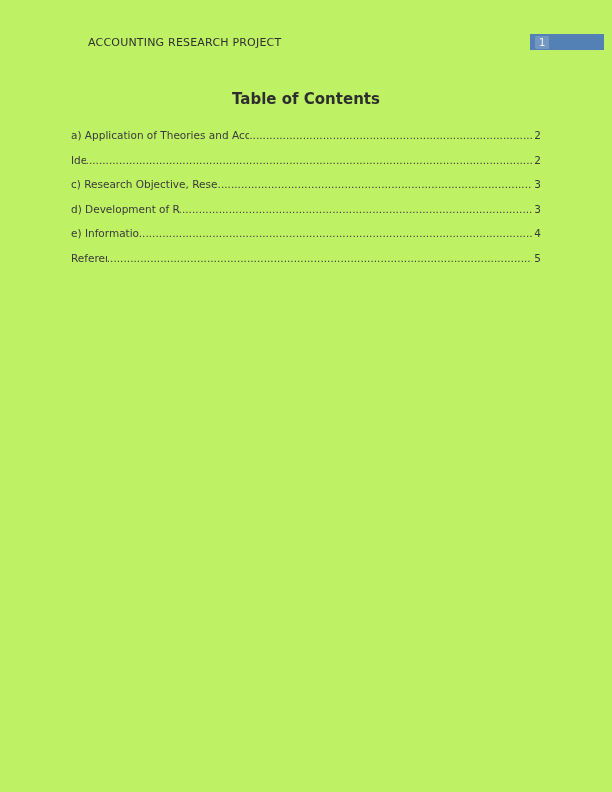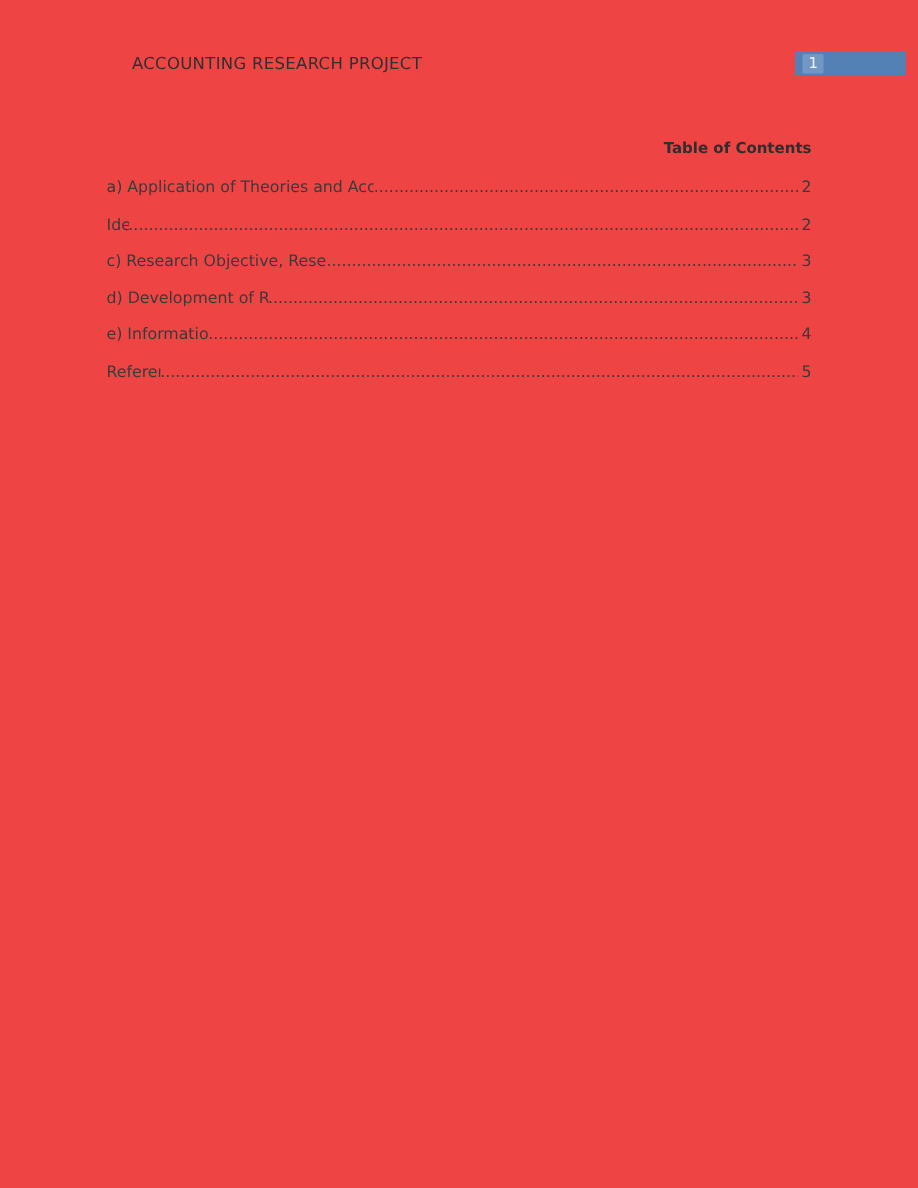--- a/index.html
+++ b/index.html
@@ -4,21 +4,21 @@
 <style>
   html, body {
     margin: 0;
     padding: 0;
     background: #ffffff;
   }
   .page {
     position: relative;
     width: 612px;
     height: 792px;
-    background: #ef4444;
+    background: #bef264;
     font-family: "DejaVu Sans", sans-serif;
     color: #383838;
     overflow: hidden;
   }
   
   .header {
     position: absolute;
     top: 33px;
     left: 88px;
     right: 8px;
@@ -50,25 +50,25 @@
     border-radius: 1px;
   }
   
   .toc {
     position: absolute;
     top: 92px;
     left: 71px;
     width: 470px;
   }
   .toc-title {
-    text-align: right;
+    text-align: center;
     font-weight: bold;
-    font-size: 10px;
+    font-size: 15px;
     line-height: 15px;
-    margin-bottom: 9px;
+    margin-bottom: 19px;
     color: #2e2e2e;
   }
   .toc-entry {
     font-size: 10.5px;
     line-height: 19px;
     margin-bottom: 5.5px;
     color: #3a3a3a;
   }
   .wrap-line {
     text-align: justify;

